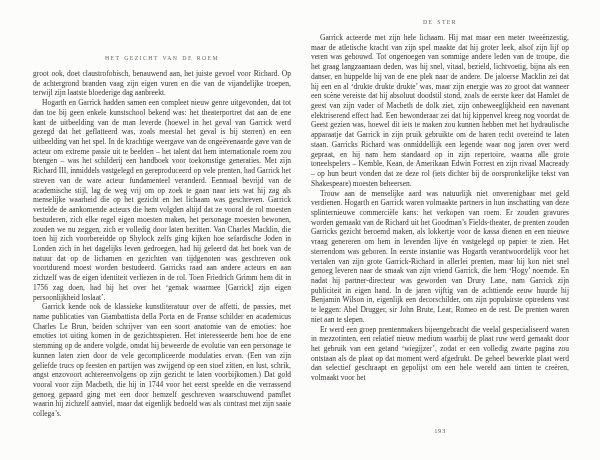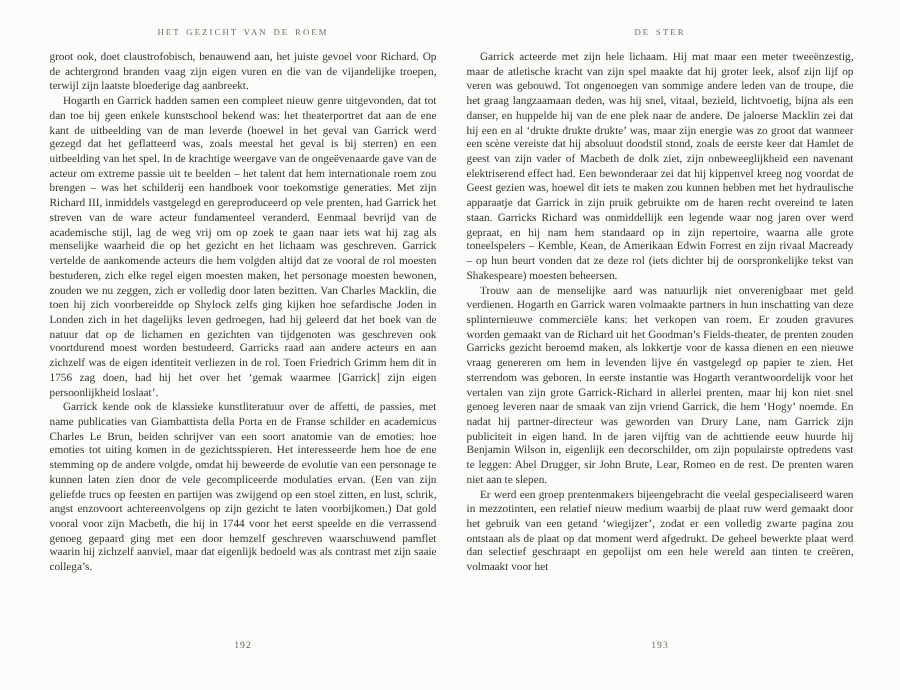--- a/index.html
+++ b/index.html
@@ -22,21 +22,21 @@
     text-align:justify;
   }
   .body-text p{margin:0;text-indent:9px;}
   .body-text p.no-indent{text-indent:0;}
   .it{}
   .page-number{
     position:absolute;top:427px;
     font-size:6.5px;letter-spacing:.6px;
     color:var(--muted,#6b6860);text-align:center;
   }
-  .left  .running-header,.left  .body-text,.left  .page-number{left:33px;width:258px;}
+  .left  .running-header,.left  .body-text,.left  .page-number{left:33px;width:258px;margin-top:36px;}
   .right .running-header,.right .body-text,.right .page-number{left:11px;width:258px;font-family:Liberation Serif, serif;}
 </style>
 </head>
 <body>
 
 <div class="spread">
   <div class="page left">
     <div class="running-header">HET GEZICHT VAN DE ROEM</div>
     <div class="body-text">
         <p class="no-indent"><span>groot ook, doet claustrofobisch, benauwend aan, het juiste gevoel voor Richard. Op de achtergrond branden vaag zijn eigen vuren en die van de vijandelijke troepen, terwijl zijn laatste bloederige dag aanbreekt.</span></p>

